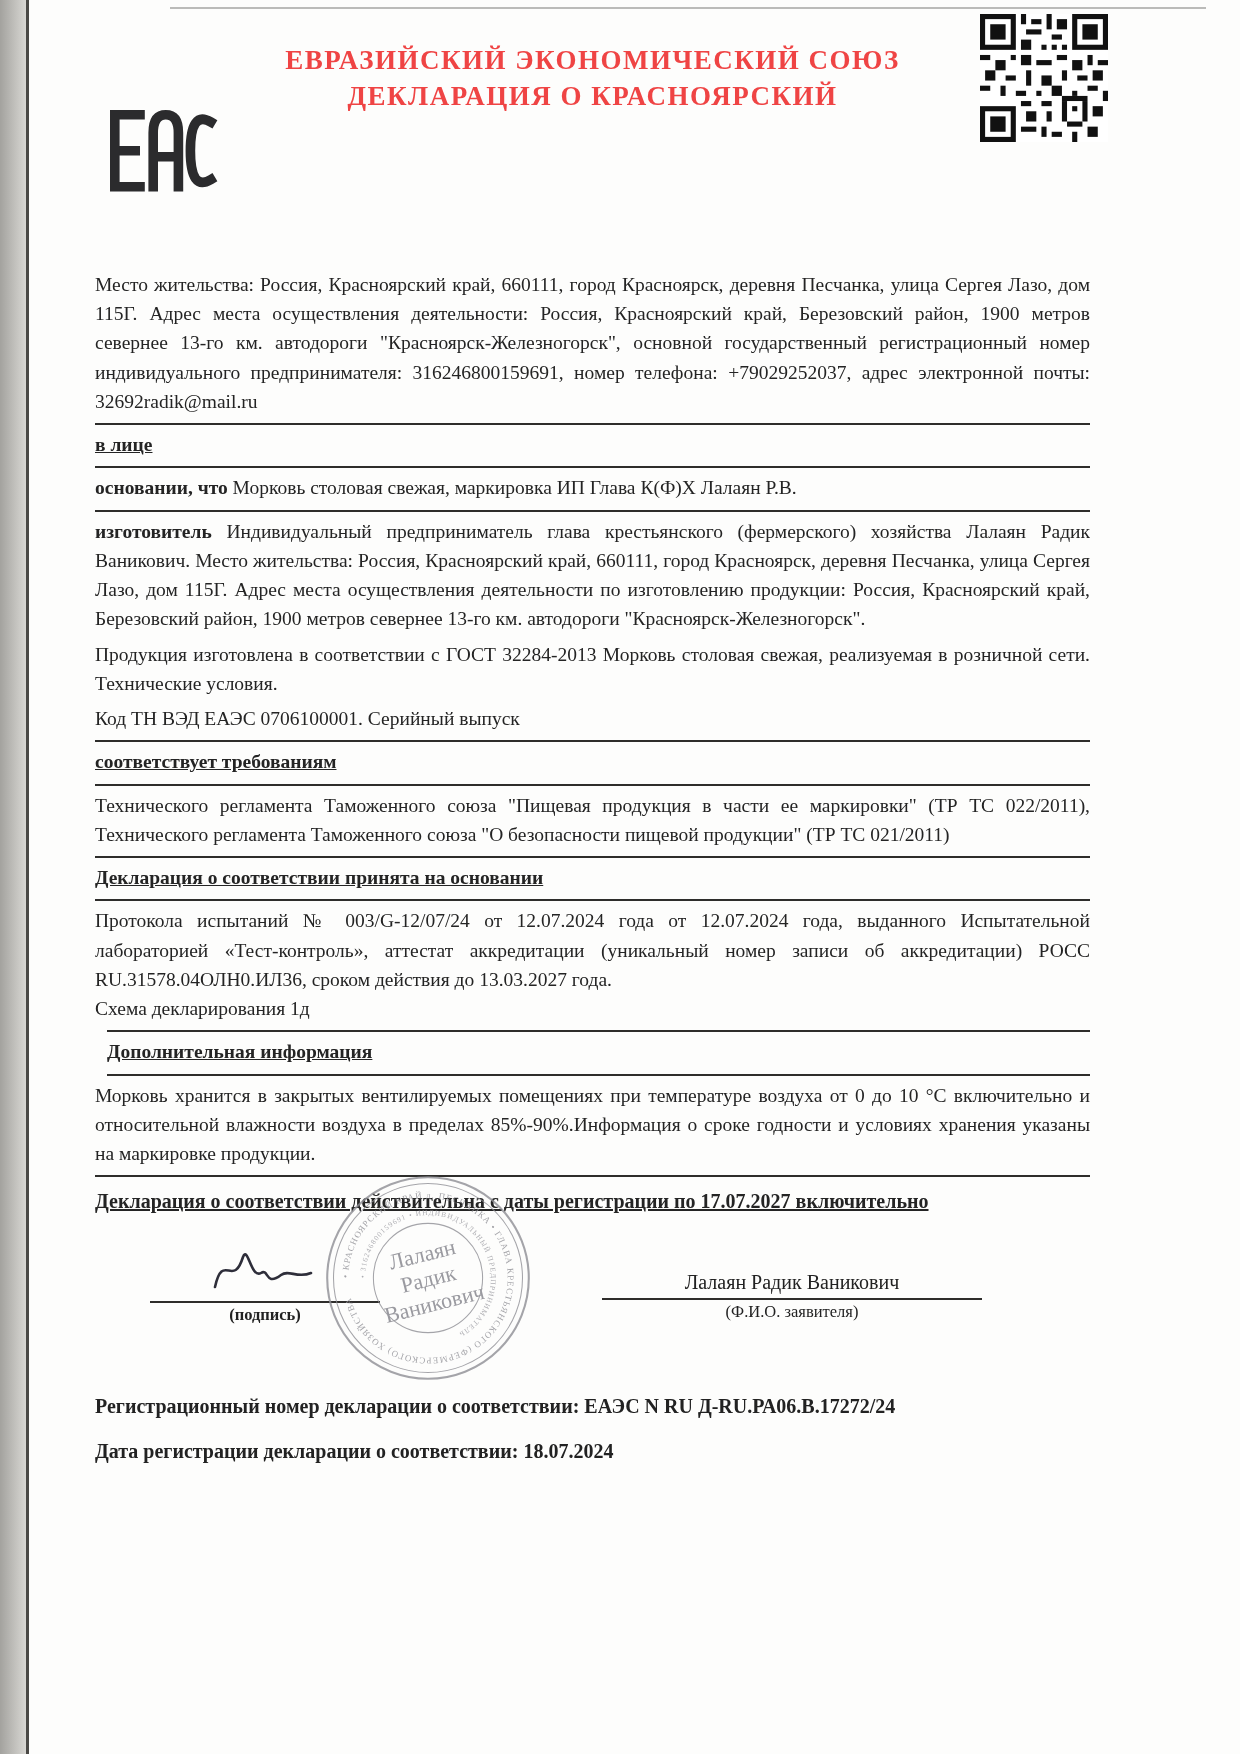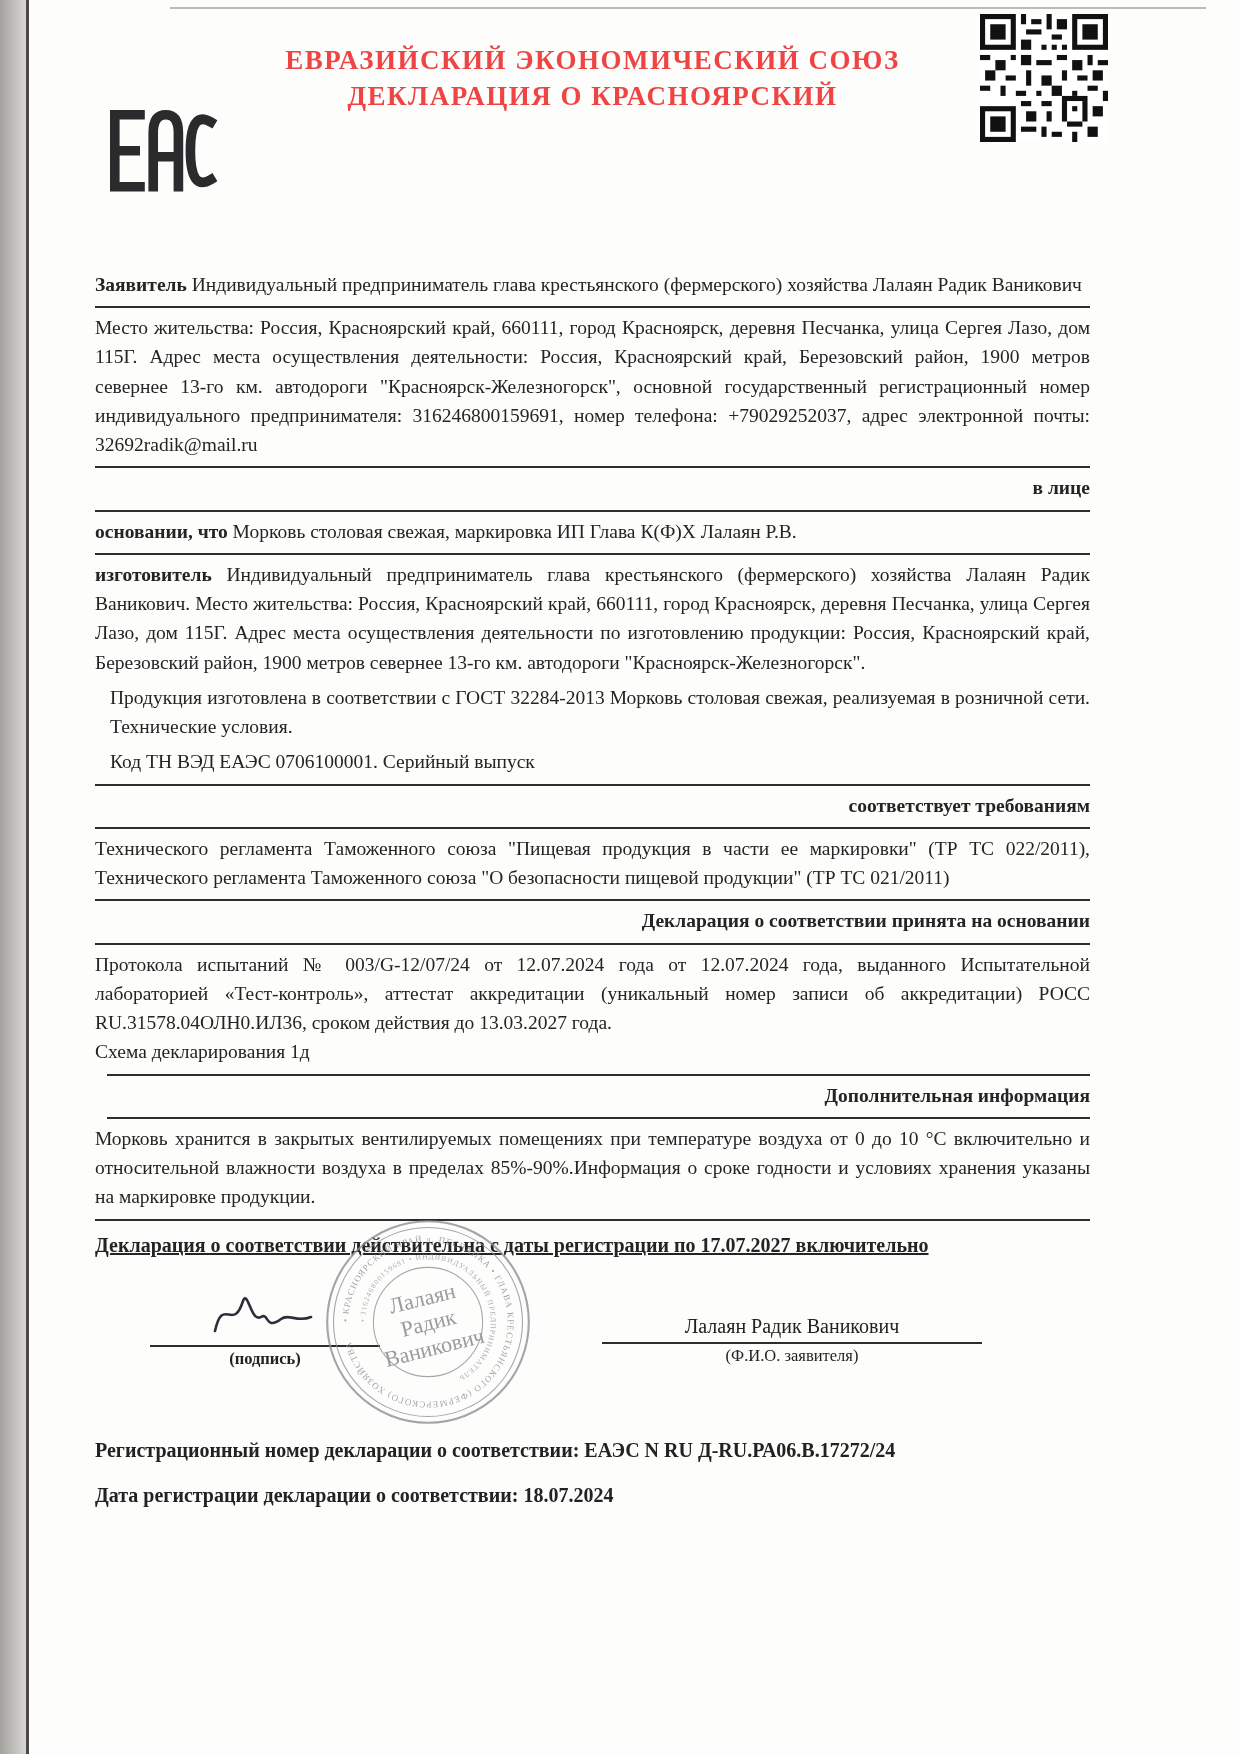--- a/index.html
+++ b/index.html
@@ -22,23 +22,23 @@
     font-size:27px;letter-spacing:1.5px;line-height:1.35;color:#ef4444;}
   .eac-logo{position:absolute;left:3px;top:102px;width:120px;height:100px;}
   .qr{position:absolute;left:885px;top:14px;width:128px;height:128px;}
 
   
   .content{margin-top:150px;}
   p,.sec{margin:0;}
   .sec{font-size:19.5px;line-height:1.5;text-align:justify;padding:5px 0 7px 0;color:#242424;}
   .rule{border-bottom:2.5px solid #2e2d2b;}
   .lead{font-weight:bold;}
-  .hd{font-weight:bold;text-align:right;}
+  .hd{font-weight:bold;text-align:left;text-decoration:underline;}
   .validity{font-weight:bold;padding-top:9px;font-size:20px;text-decoration:underline;}
-  .sub{margin-top:6px;margin-left:15px;}
+  .sub{margin-top:6px;}
 
   
   .sign-row{position:relative;height:160px;margin-top:8px;}
   .sig-left{position:absolute;left:55px;top:12px;width:230px;text-align:center;font-weight:bold;}
   .sig-left .sigline{border-top:2px solid #2e2d2b;margin-top:2px;}
   .sig-label{font-size:16.5px;margin-top:2px;}
   .sig-right{position:absolute;left:507px;top:40px;width:380px;text-align:center;font-size:20px;}
   .sig-right .sigline{border-top:2px solid #2e2d2b;margin-top:4px;}
   .sig-scribble{height:52px;}
   .stamp{position:absolute;left:228px;top:-58px;width:210px;height:210px;opacity:.8;pointer-events:none;}
@@ -128,21 +128,20 @@
     </g>
   </svg>
 
   <div class="title-block">
     <div>ЕВРАЗИЙСКИЙ ЭКОНОМИЧЕСКИЙ СОЮЗ</div>
     <div>ДЕКЛАРАЦИЯ О КРАСНОЯРСКИЙ</div>
   </div>
 
   <div class="content">
 
-    <div class="sec rule"><span class="lead">Заявитель</span><span> Индивидуальный предприниматель глава крестьянского (фермерского) хозяйства Лалаян Радик Ваникович</span></div>
 
     <div class="sec rule"><span>Место жительства: Россия, Красноярский край, 660111, город Красноярск, деревня Песчанка, улица Сергея Лазо, дом 115Г. Адрес места осуществления деятельности: Россия, Красноярский край, Березовский район, 1900 метров севернее 13-го км. автодороги "Красноярск-Железногорск", основной государственный регистрационный номер индивидуального предпринимателя: 316246800159691, номер телефона: +79029252037, адрес электронной почты: 32692radik@mail.ru</span></div>
 
     <div class="sec rule hd"><span>в лице</span></div>
 
     <div class="sec rule"><span class="lead">основании, что</span><span> Морковь столовая свежая, маркировка ИП Глава К(Ф)Х Лалаян Р.В.</span></div>
 
     <div class="sec rule">
       <p><span class="lead">изготовитель</span><span> Индивидуальный предприниматель глава крестьянского (фермерского) хозяйства Лалаян Радик Ваникович. Место жительства: Россия, Красноярский край, 660111, город Красноярск, деревня Песчанка, улица Сергея Лазо, дом 115Г. Адрес места осуществления деятельности по изготовлению продукции: Россия, Красноярский край, Березовский район, 1900 метров севернее 13-го км. автодороги "Красноярск-Железногорск".</span></p>
       <p class="sub">Продукция изготовлена в соответствии с ГОСТ 32284-2013 Морковь столовая свежая, реализуемая в розничной сети. Технические условия.</p>

